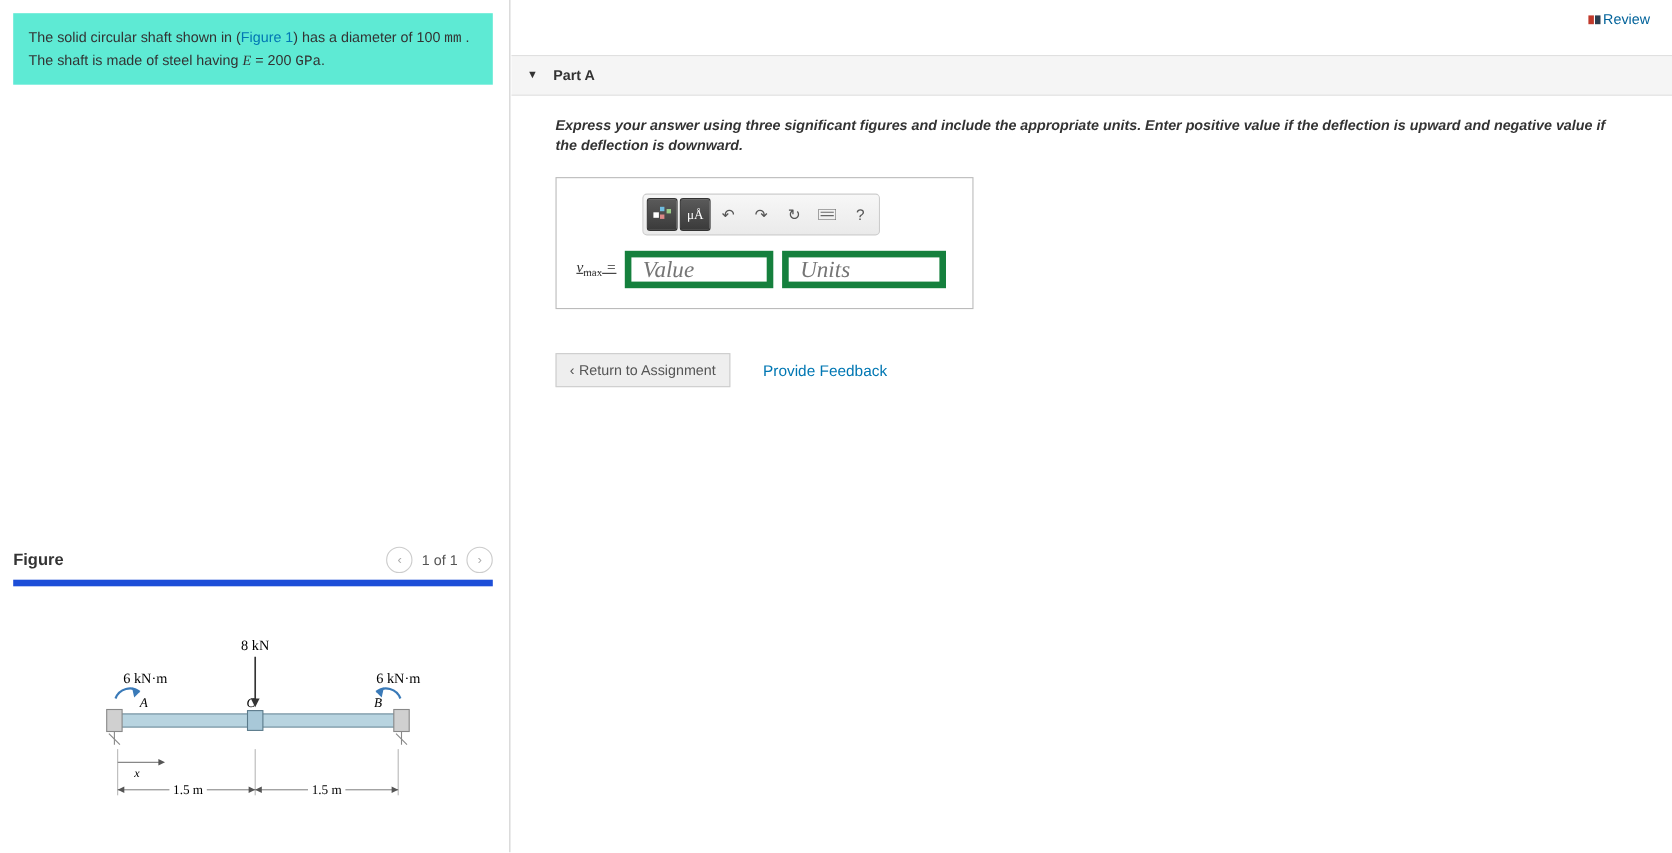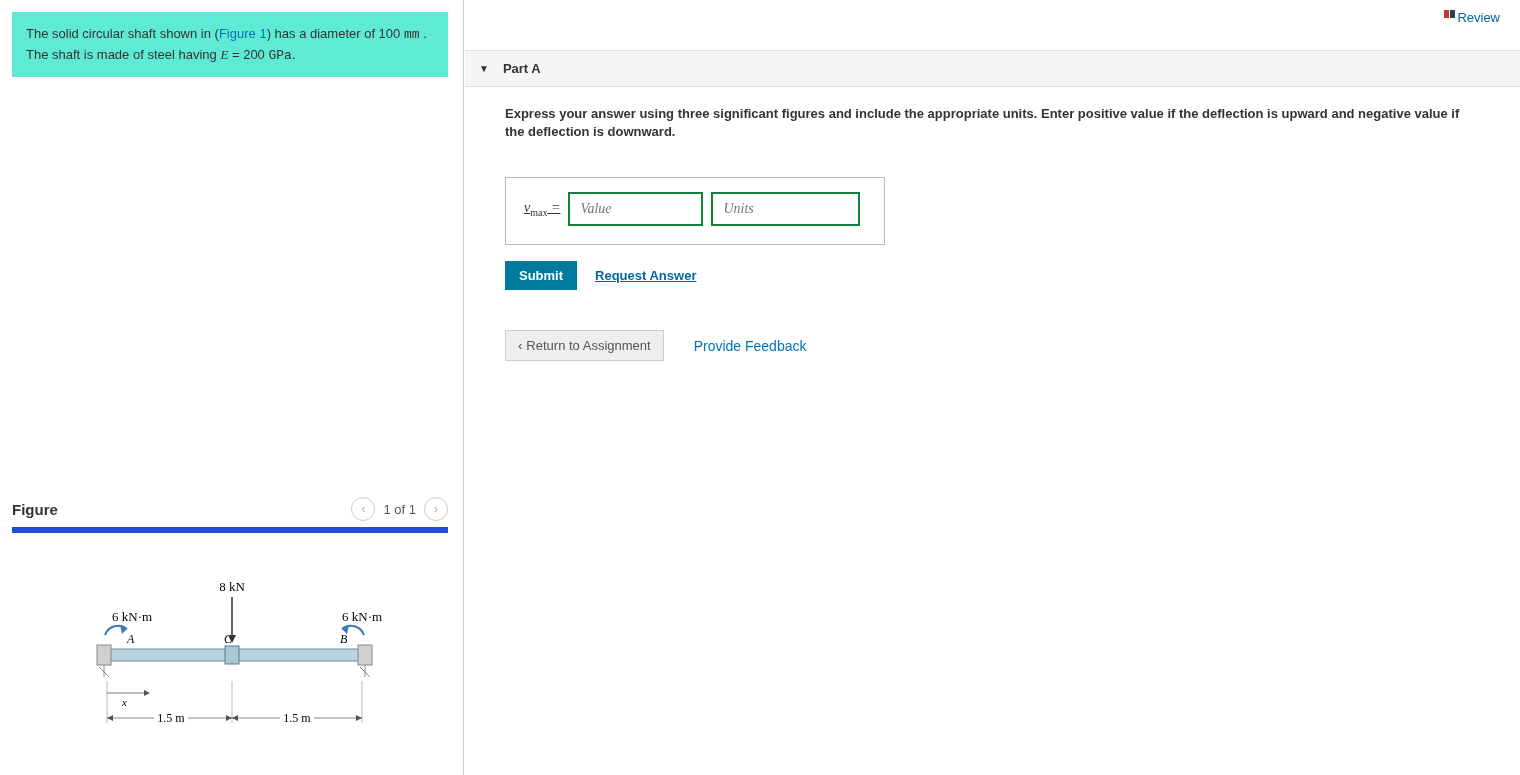--- a/index.html
+++ b/index.html
@@ -10,38 +10,38 @@
 .problem-statement { background: #5eead4; padding: 12px 14px; margin-bottom: 20px; line-height: 1.5; }
 .problem-statement .figlink { color: #0077b3; }
 .problem-statement .mono { font-family: "Courier New", monospace; }
 .problem-statement .ital { font-style: italic; font-family: Georgia, serif; }
 .figure-section { margin-top: 420px; }
 .figure-header { display: flex; align-items: center; justify-content: space-between; border-bottom: 6px solid #1d4ed8; padding-bottom: 6px; margin-bottom: 20px; }
 .figure-header h3 { font-size: 15px; font-weight: bold; }
 .fig-nav { display: flex; align-items: center; gap: 8px; font-size: 13px; color: #555; }
 .nav-btn { width: 24px; height: 24px; border: 1px solid #ccc; border-radius: 50%; background: #fff; display: flex; align-items: center; justify-content: center; color: #aaa; cursor: pointer; font-size: 12px; }
 .figure-img { padding: 20px 60px; }
-.review-link { position: absolute; right: 20px; top: 10px; color: #00629a; font-size: 13px; display: flex; align-items: flex-start; gap: 1px; cursor: pointer; }
+.review-link { position: absolute; right: 20px; top: 10px; color: #00629a; font-size: 13px; display: flex; align-items: center; gap: 1px; cursor: pointer; }
 .review-icon { display: inline-flex; }
 .review-icon span { width: 5px; height: 8px; margin-right: 1px; display: inline-block; }
 .section-hdr { background: #f5f5f5; border: 1px solid #e0e0e0; border-left: none; border-right: none; padding: 10px 14px; margin-top: 50px; display: flex; align-items: center; gap: 14px; }
 .section-hdr .tri { font-size: 10px; color: #333; }
 .section-hdr .title { font-weight: bold; font-size: 13px; }
 .part-body { padding: 18px 40px; }
 .prompt { margin-bottom: 12px; }
-.bold-instruct { font-weight: bold; margin-bottom: 36px; line-height: 1.4; }
+.bold-instruct { font-weight: bold; margin-bottom: 20px; line-height: 1.4; font-style: italic; }
 .answer-box { border: 1px solid #bbb; padding: 14px 18px 18px; width: 380px; }
 .toolbar { background: linear-gradient(#f7f7f7, #eaeaea); border: 1px solid #ccc; border-radius: 4px; display: inline-flex; align-items: center; gap: 2px; padding: 3px; margin-left: 60px; margin-bottom: 14px; }
 .tool-btn { min-width: 28px; height: 30px; display: flex; align-items: center; justify-content: center; background: linear-gradient(#5a5a5a,#3a3a3a); border: 1px solid #333; border-radius: 3px; color: #fff; font-size: 12px; cursor: pointer; padding: 0 4px; }
 .tool-btn.sp { background: transparent; border: none; color: #555; width: 24px; font-size: 14px; }
 .tool-btn.lbl { font-family: Georgia, serif; }
 .input-row { display: flex; align-items: center; gap: 8px; }
 .var-label { font-style: italic; font-family: Georgia, serif; font-size: 14px; text-decoration: underline; }
 .var-label sub { font-size: 10px; font-style: normal; }
-.ans-input { border: 2px solid #15803d; height: 34px; padding: 4px 10px; font-style: italic; font-family: Georgia, serif; font-size: 14px; color: #0f766e; }
+.ans-input { border: 6px solid #15803d; height: 34px; padding: 4px 10px; font-style: italic; font-family: Georgia, serif; font-size: 21px; color: #0f766e; }
 .ans-input.value { width: 135px; }
 .ans-input.units { width: 149px; }
 .actions { margin-top: 16px; display: flex; align-items: center; gap: 18px; }
 .submit-btn { background: #007a9c; color: #fff; border: none; padding: 7px 14px; font-weight: bold; font-size: 13px; cursor: pointer; }
 .req-link { color: #006a9c; font-weight: bold; text-decoration: underline; font-size: 13px; cursor: pointer; }
 .bottom-actions { margin-top: 40px; display: flex; align-items: center; gap: 30px; }
 .return-btn { background: #eee; border: 1px solid #ccc; padding: 7px 12px; font-size: 13px; color: #555; cursor: pointer; display: flex; align-items: center; gap: 4px; }
 .feedback-link { color: #0077b3; font-size: 14px; cursor: pointer; }
 </style>
 </head>
@@ -124,31 +124,49 @@
   </div>
 
   <div class="section-hdr">
     <span class="tri">▼</span>
     <span class="title">Part A</span>
   </div>
   <div class="part-body">
     <div class="bold-instruct">Express your answer using three significant figures and include the appropriate units. Enter positive value if the deflection is upward and negative value if the deflection is downward.</div>
 
     <div class="answer-box">
+      <div class="toolbar">
+        <div class="tool-btn">
+          <svg width="18" height="16">
+              <rect x="1" y="6" width="5" height="5" fill="#fff"></rect>
+              <rect x="7" y="1" width="4" height="4" fill="#6fbde0"></rect>
+              <rect x="7" y="8" width="4" height="4" fill="#d88"></rect>
+              <rect x="13" y="3" width="4" height="4" fill="#9c8"></rect>
+            </svg>
+        </div>
+        <div class="tool-btn lbl">μÅ</div>
+        <div class="tool-btn sp">↶</div>
+        <div class="tool-btn sp">↷</div>
+        <div class="tool-btn sp">↻</div>
+        <div class="tool-btn sp">
+          <svg width="16" height="10">
+              <rect x="0" y="0" width="16" height="10" fill="none" stroke="#666" stroke-width="1"></rect>
+              <line x1="2" y1="3" x2="14" y2="3" stroke="#666"></line>
+              <line x1="2" y1="6" x2="14" y2="6" stroke="#666"></line>
+            </svg>
+        </div>
+        <div class="tool-btn sp">?</div>
+      </div>
       <div class="input-row">
         <span class="var-label"><span>v</span><sub>max</sub> =</span>
         <input class="ans-input value" placeholder="Value" style="">
         <input class="ans-input units" placeholder="Units" style="">
       </div>
     </div>
 
-    <div class="actions">
-      <button class="submit-btn">Submit</button>
-      <span class="req-link">Request Answer</span>
-    </div>
 
     <div class="bottom-actions">
       <div class="return-btn">
         <span>‹</span>
         <span>Return to Assignment</span>
       </div>
       <span class="feedback-link">Provide Feedback</span>
     </div>
   </div>
 </div>

